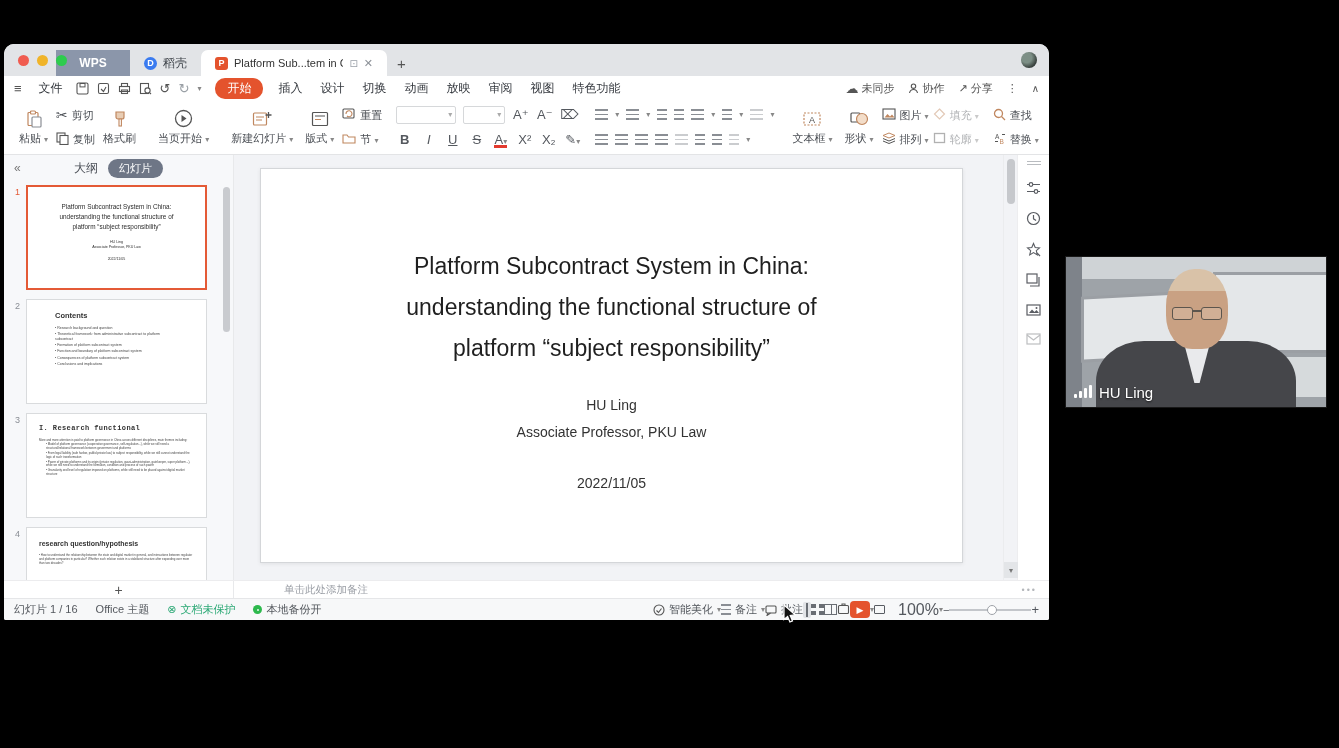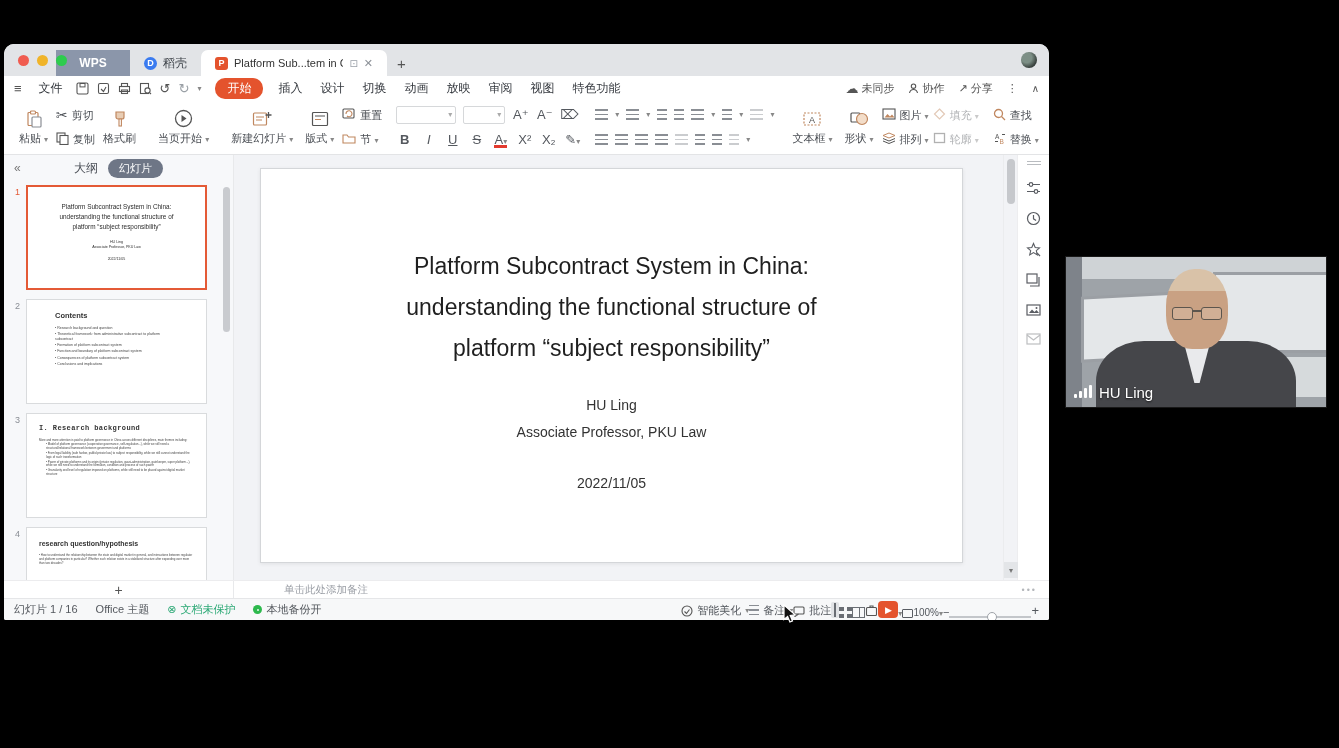--- a/index.html
+++ b/index.html
@@ -130,36 +130,36 @@
   .nb-text { margin-left:50px; font-size:10.5px; }
   .nb-more { margin-left:auto; margin-right:12px; letter-spacing:2px; color:#b4b7bb; font-size:9px; }
 
   
   .statusbar { position:absolute; left:0; right:0; bottom:0; height:22px; background:#f7f8f9; border-top:1px solid #e5e6e8;
                display:flex; align-items:center; font-size:11px; color:#54585e; padding:0 10px; }
   .st { margin-right:18px; white-space:nowrap; display:flex; align-items:center; gap:4px; }
   .st.teal { color:#2aa874; }
   .dotg { width:9px; height:9px; border-radius:50%; background:#2db94d; display:inline-block; position:relative; }
   .dotg::after { content:""; position:absolute; inset:2.5px; border-radius:50%; background:#fff; opacity:.9; transform:scale(.5); }
-  .st-right { margin-left:auto; display:flex; align-items:flex-end; }
+  .st-right { margin-left:auto; display:flex; align-items:center; }
   .vm { width:13px; height:11px; border:1px solid #6a6e74; position:relative; }
   .vm1 { background:linear-gradient(to right,#6a6e74 0 3px,#dfe1e4 3px); }
   .vm1wrap { background:#e1e3e6; padding:2px 3px; border-radius:2px; }
   .vm2 { border:none; width:13px; height:11px;
          background:conic-gradient(from 0deg,transparent 0), repeating-linear-gradient(to right,#6a6e74 0 5px,transparent 5px 8px);
          -webkit-mask:repeating-linear-gradient(to bottom,#000 0 4px,transparent 4px 7px); 
          mask:repeating-linear-gradient(to bottom,#000 0 4px,transparent 4px 7px); }
   .vm3 { border:1px solid #6a6e74; }
   .vm3::after { content:""; position:absolute; left:50%; top:0; bottom:0; width:1px; background:#6a6e74; }
   .playbtn { width:20px; height:17px; background:#e4532d; border-radius:4px; color:#fff; font-size:9px;
              display:flex; align-items:center; justify-content:center; }
   .fsq { width:11px; height:9px; border:1px solid #585c62; border-radius:1px; }
   .slider { width:82px; height:2px; background:#c3c6ca; position:relative; }
   .knob { position:absolute; left:38px; top:-4px; width:10px; height:10px; border:1px solid #9ea2a8; background:#fff; border-radius:50%; }
-  .zoomtxt { font-size:10px; }
+  .zoomtxt { font-size:16px;margin-left:13px; }
 
   
   .video { position:absolute; left:1065px; top:256px; width:262px; height:152px; background:#9ea3a8; overflow:hidden;
            border:1px solid #181818; }
   .blind { position:absolute; background:#e4e7e9; }
   .blind.b1 { left:18px; top:40px; width:95px; height:60px; transform:skewY(-3deg); box-shadow:0 0 0 3px #9b9fa4; }
   .blind.b2 { left:150px; top:18px; width:112px; height:75px; box-shadow:0 0 0 3px #9b9fa4; }
   .blind.b3 { left:150px; top:100px; width:112px; height:40px; opacity:.8; }
   .wall-top { position:absolute; left:0; top:0; right:0; height:22px; background:#cfd3d6; }
   .wall-left { position:absolute; left:0; top:0; width:16px; bottom:0; background:#7e838a; }
@@ -523,21 +523,21 @@
                 <div>• Theoretical framework: from administrative subcontract to platform subcontract</div>
                 <div>• Formation of platform subcontract system</div>
                 <div>• Function and boundary of platform subcontract system</div>
                 <div>• Consequences of platform subcontract system</div>
                 <div>• Conclusions and implications</div>
               </div>
           </div>
 
           <span class="tnum" style="left:2px; top:230px;">3</span>
           <div class="thumb t3">
-            <h4>I. Research background</h4>
+            <h4>I. Research functional</h4>
             <div class="lead">More and more attention is paid to platform governance in China across different disciplines, main themes including:</div>
             <div class="bl">
                 <div>• Model of platform governance (cooperative governance, self-regulation...), while we still need a structural/relational framework between government and platforms</div>
                 <div>• From legal liability (safe harbor, public/private law) to subject responsibility, while we still cannot understand the logic of such transformation</div>
                 <div>• Power of private platforms and its origin (private regulation, quasi-administration, gatekeeper, super platform...), while we still need to understand the formation, condition and process of such power</div>
                 <div>• Granularity and level of regulation imposed on platforms, while still need to be placed against digital market structure</div>
               </div>
           </div>
 
           <span class="tnum" style="left:2px; top:344px;">4</span>

